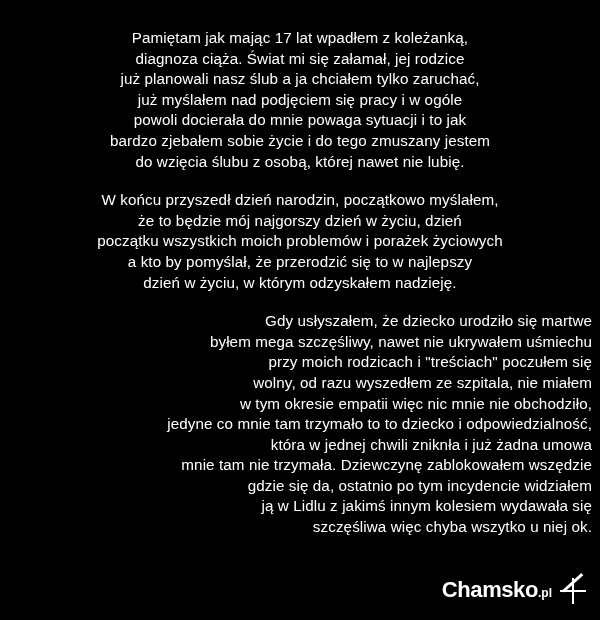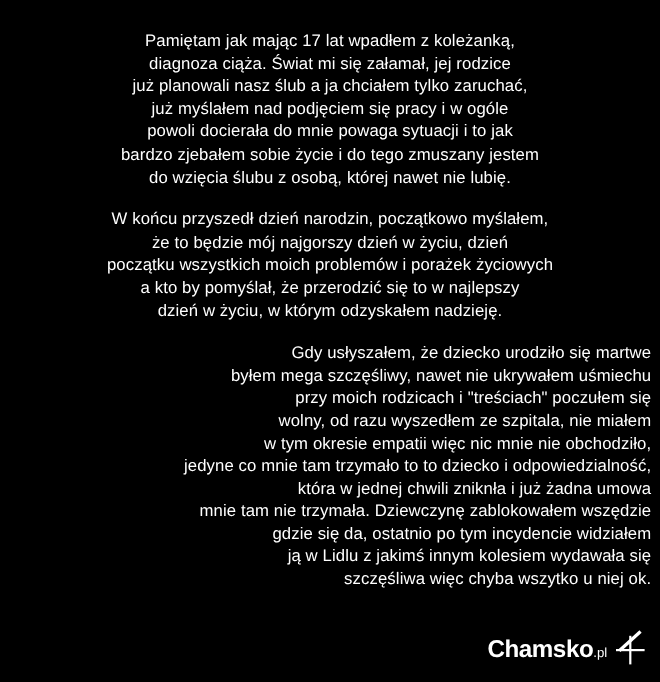--- a/index.html
+++ b/index.html
@@ -51,21 +51,21 @@
   }
   .wm-text {
     color: #ffffff;
     font-size: 22px;
     font-weight: bold;
     letter-spacing: -0.4px;
     line-height: 22px;
   }
   .wm-text .suffix {
     font-size: 12px;
-    font-weight: normal;
+    font-weight: bold;
     letter-spacing: 0;
   }
   .wm-mark {
     width: 26px;
     height: 26px;
     position: relative;
   }
   .wm-mark span {
     position: absolute;
     background: #ffffff;

